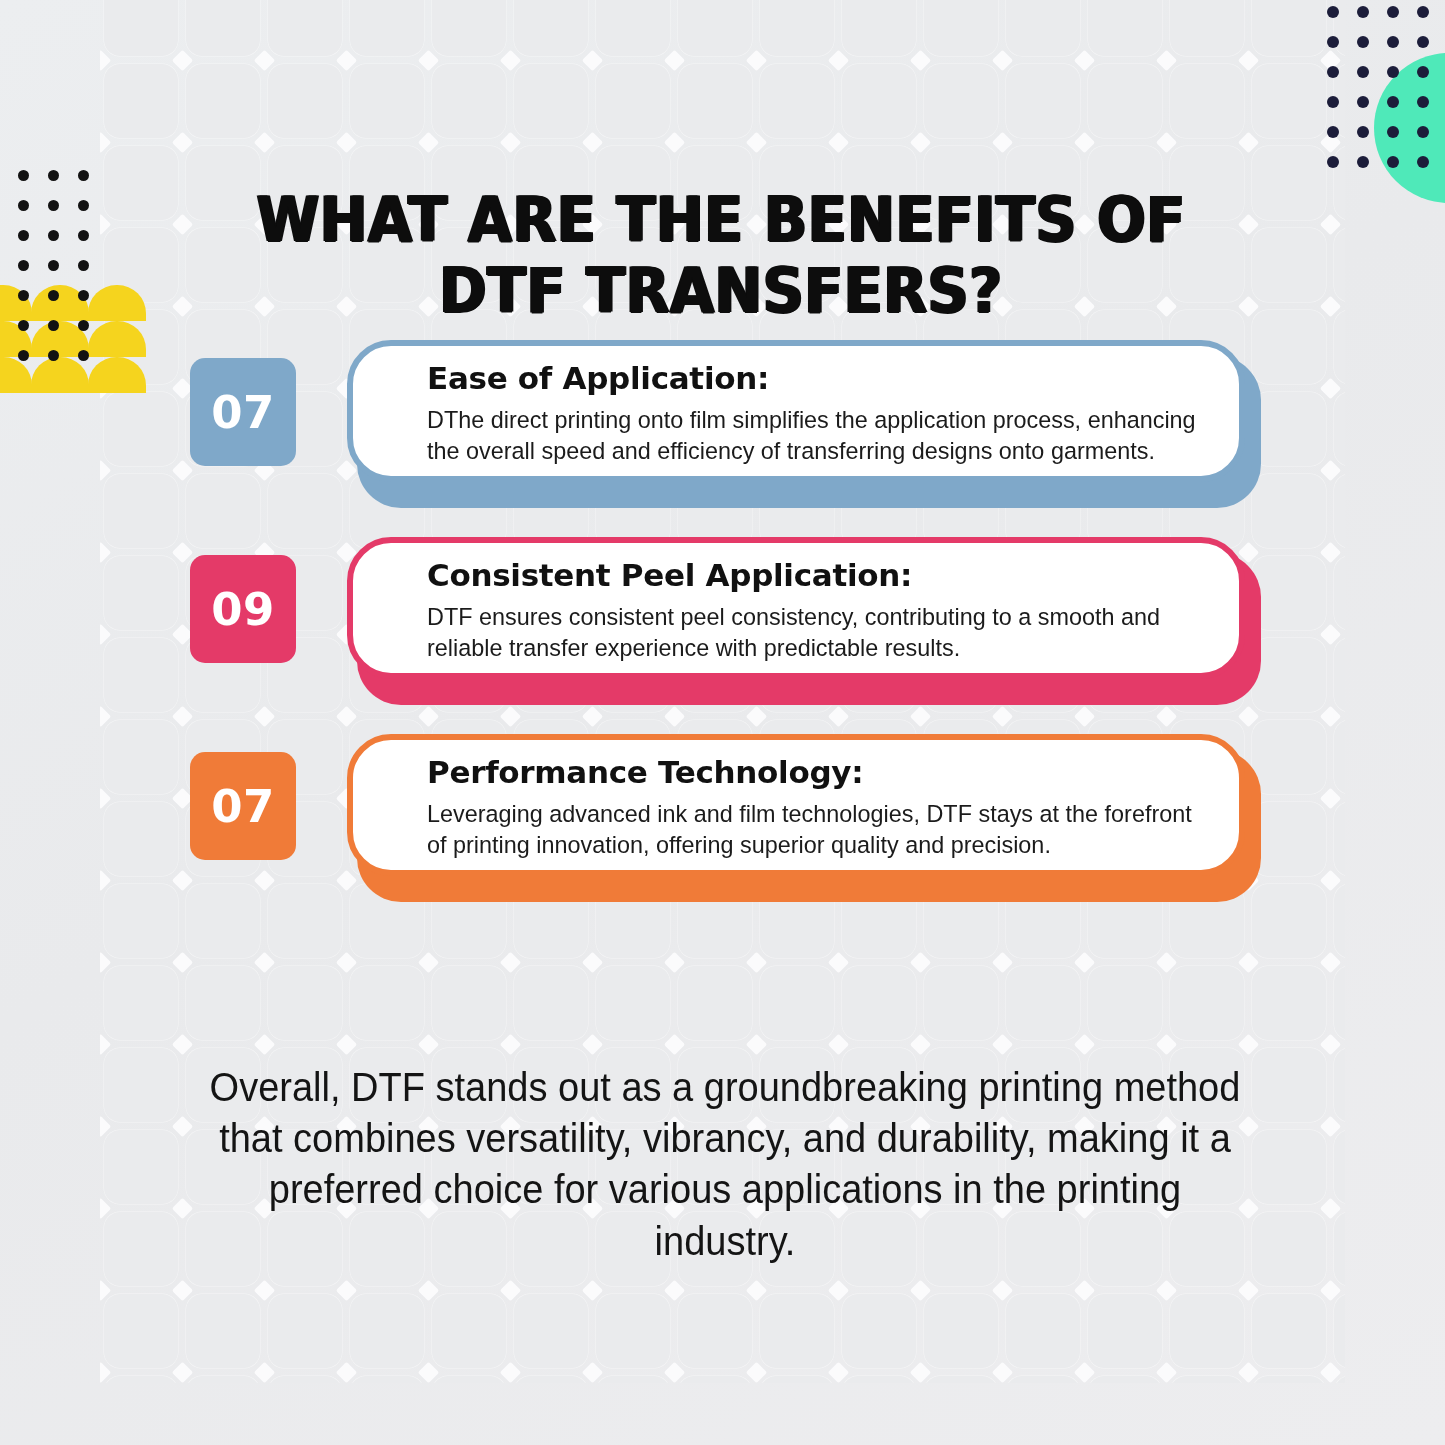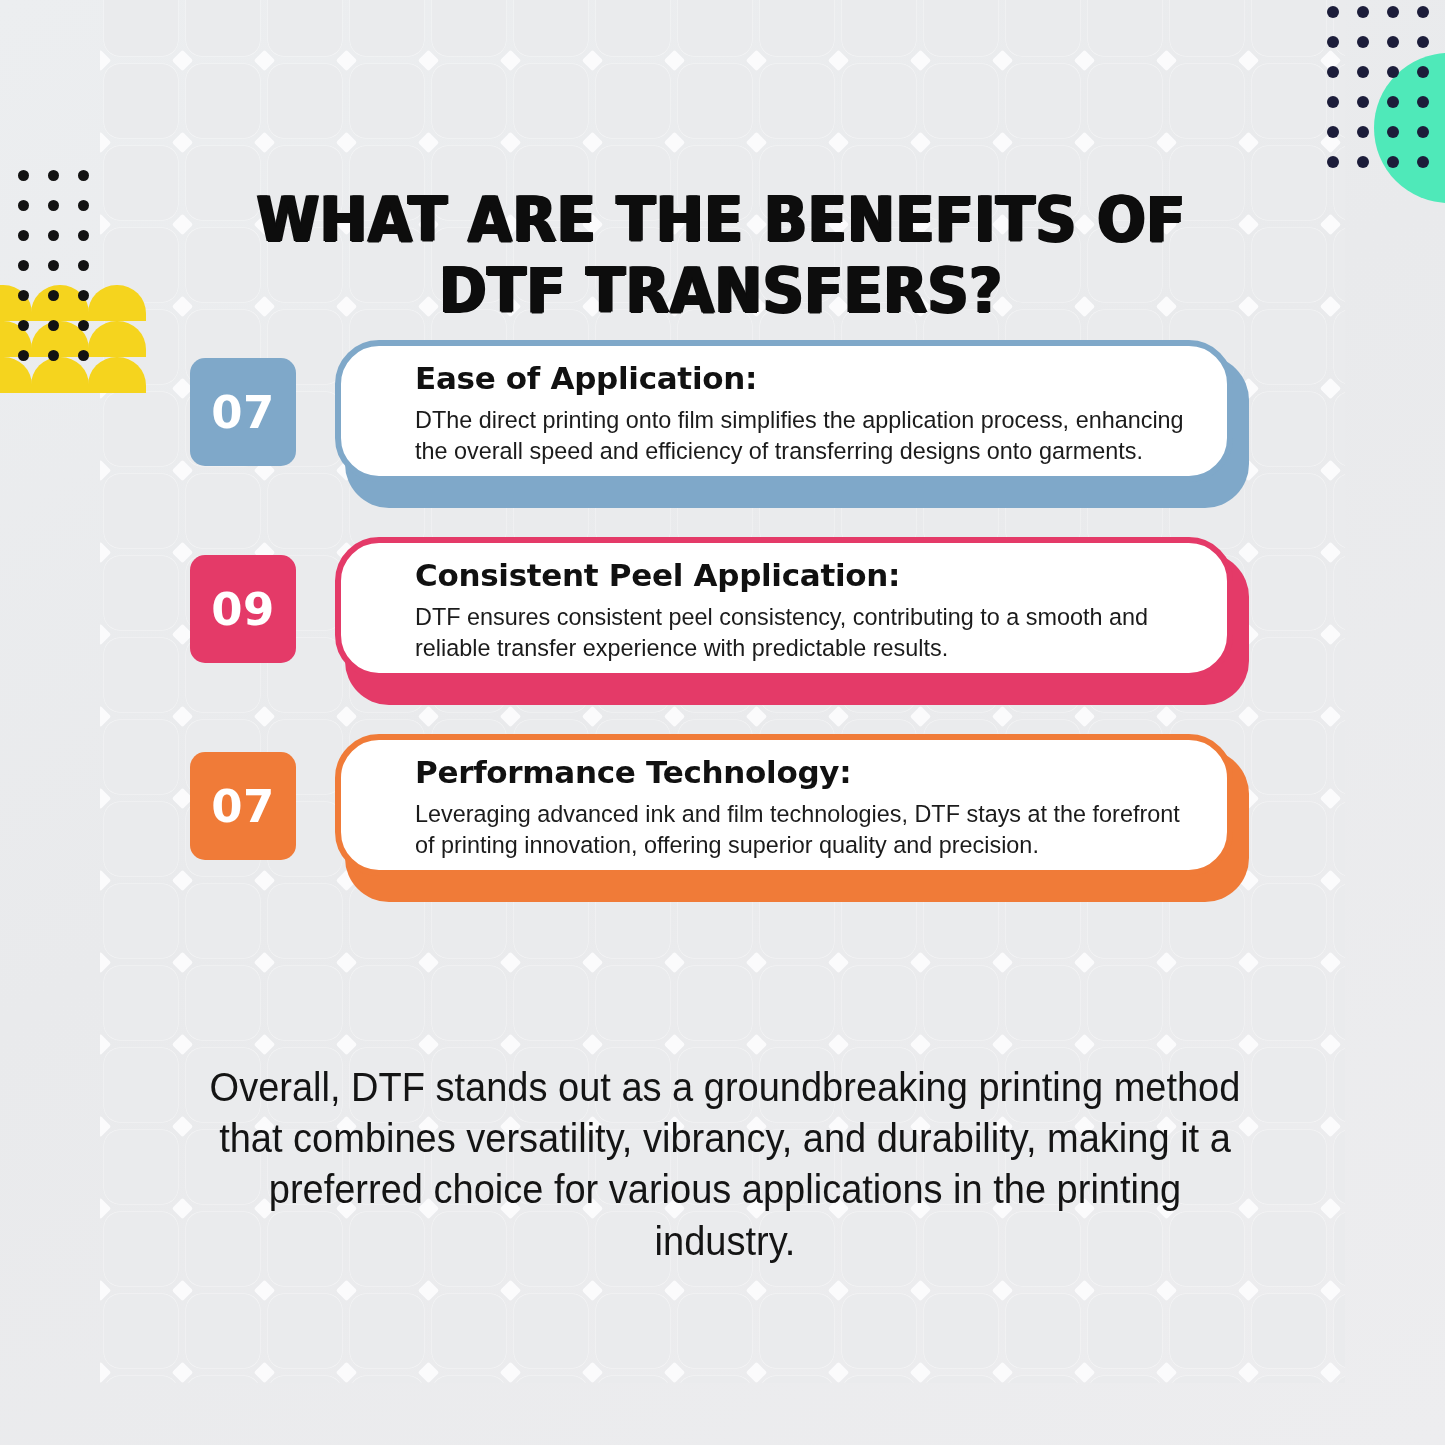--- a/index.html
+++ b/index.html
@@ -124,21 +124,21 @@
     font-size: 45px;
     letter-spacing: 0.5px;
     display: flex;
     align-items: center;
     justify-content: center;
     z-index: 3;
   }
 
   .card-wrap {
     position: absolute;
-    left: 335px;
+    left: 347px;
     top: 0;
     width: 914px;
     height: 168px;
   }
   .card-shadow {
     position: absolute;
     left: 10px;
     top: 16px;
     width: 904px;
     height: 152px;

